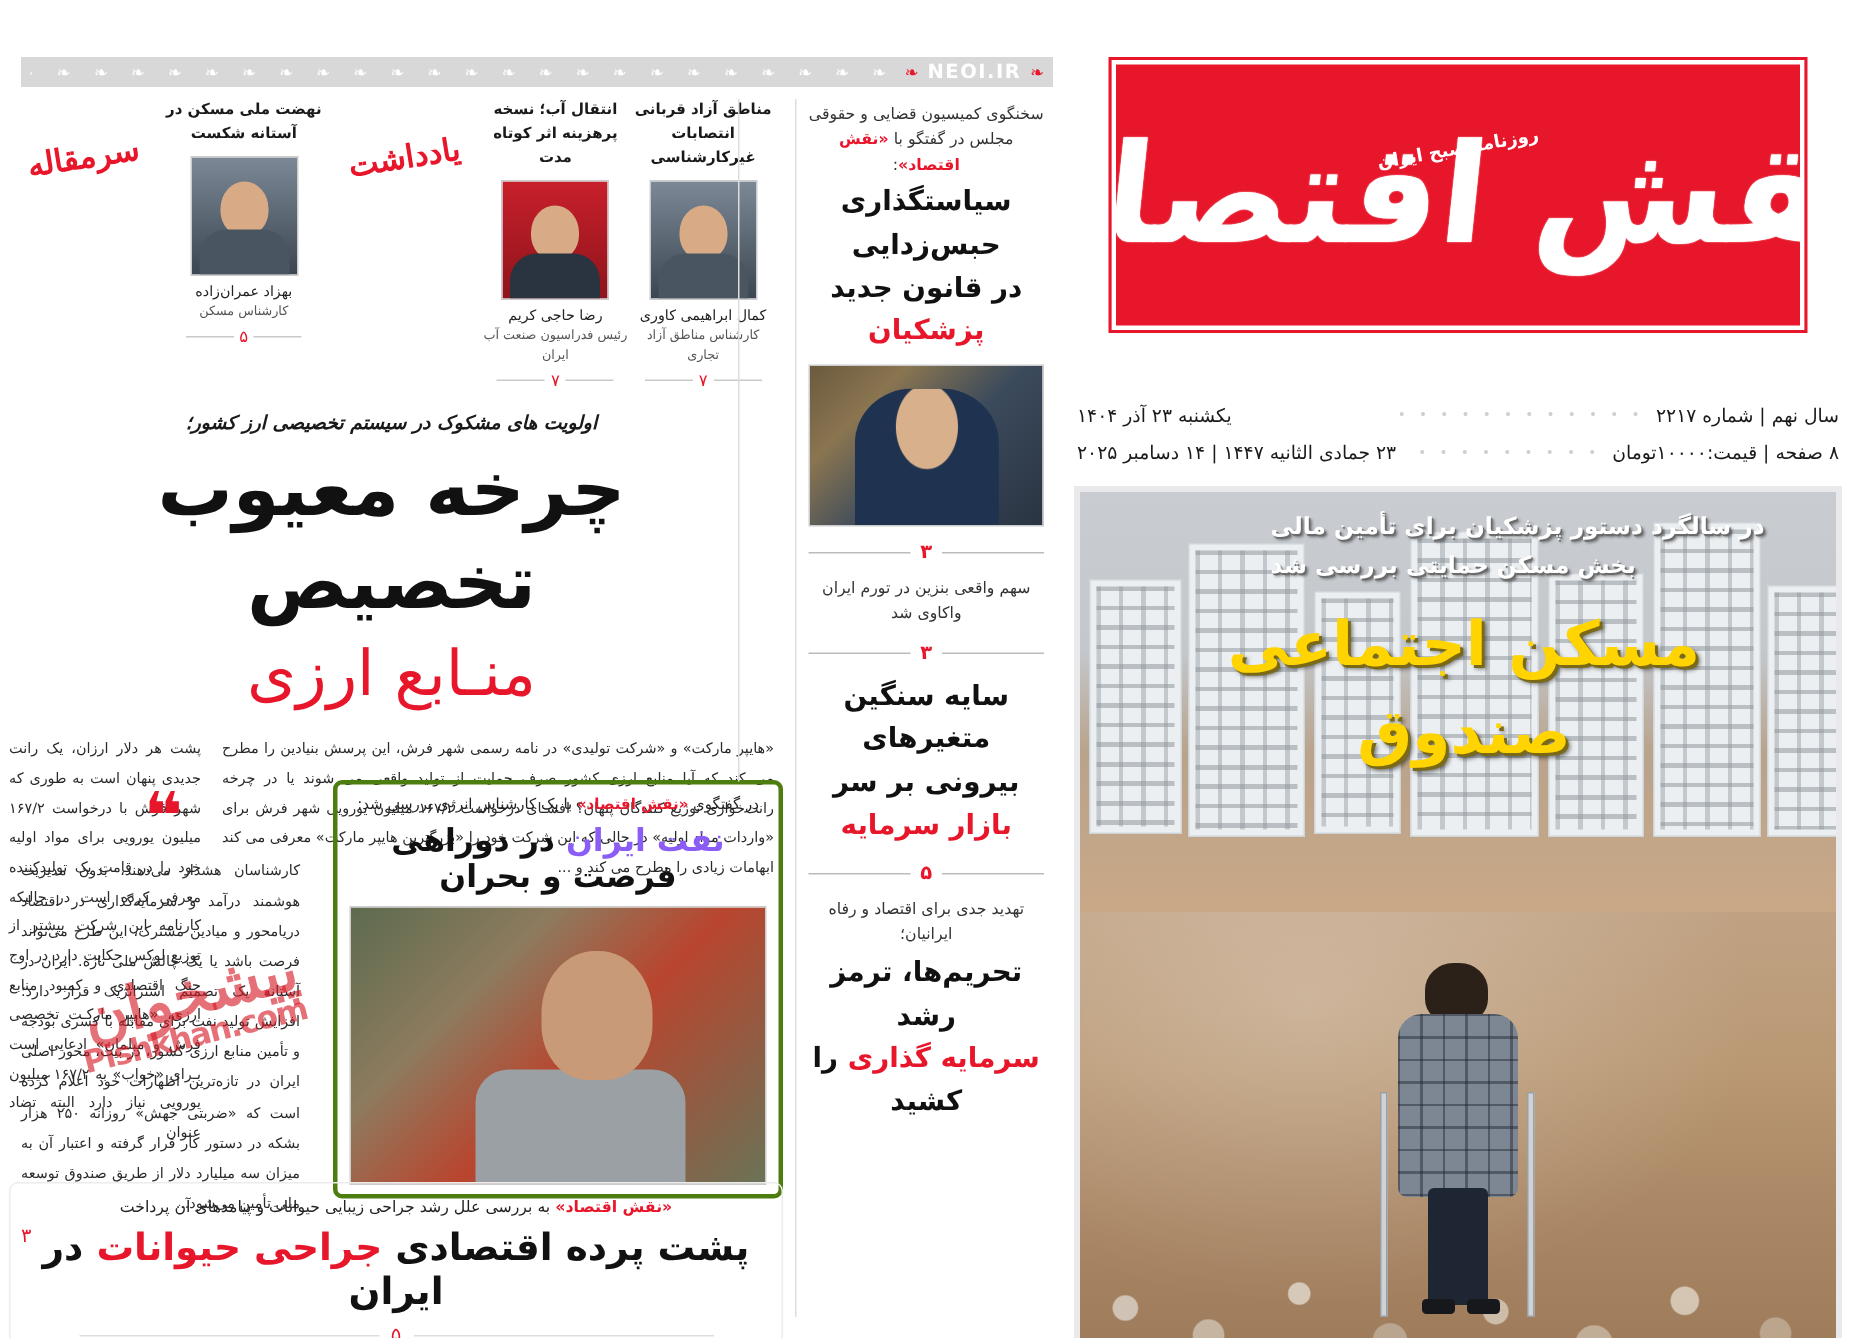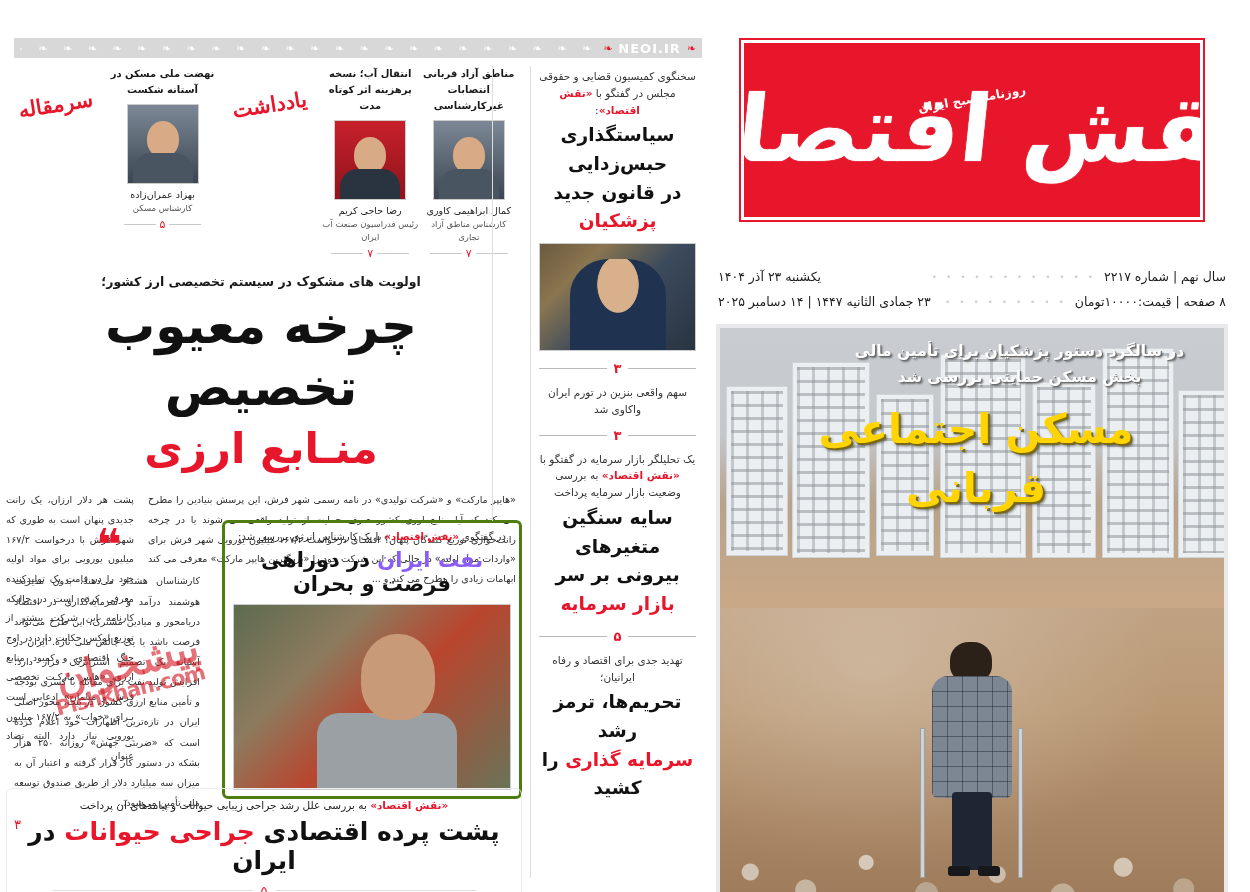--- a/index.html
+++ b/index.html
@@ -114,21 +114,21 @@
     background-image:
       repeating-linear-gradient(to right, rgba(30,35,45,.45) 0 1.5px, transparent 1.5px 15px),
       repeating-linear-gradient(to bottom, rgba(30,35,45,.45) 0 1.5px, transparent 1.5px 15px);
   }
   .fig-legs { position: absolute; left: 36px; top: 150px; width: 40px; height: 78px; background: #1e2634; border-radius: 4px 4px 2px 2px; }
   .fig-shoe { position: absolute; top: 224px; width: 22px; height: 10px; background: #17181c; border-radius: 3px; }
   .crutch { position: absolute; top: 86px; width: 5px; height: 150px; background: #cfd3d6; border: 1px solid #9aa0a5; }
 
   .lead-kicker {
     position: absolute; right: 32px; top: 10px; left: 96px;
-    text-align: center; color: #fff; font-size: 15.5px; font-weight: bold;
+    text-align: left; color: #fff; font-size: 15.5px; font-weight: bold;
     line-height: 1.7;
     text-shadow: 1px 1px 0 #6b6b6b, 2px 2px 2px rgba(0,0,0,.45);
     margin-left: 31px;
   }
   .lead-title {
     position: absolute; right: 20px; left: 28px; top: 72px;
     text-align: center; color: #ffd400; font-weight: bold;
     font-size: 41px; line-height: 1.45; letter-spacing: -1px;
     text-shadow: 2px 2px 0 #7a6a18, 3px 3px 3px rgba(0,0,0,.5);
   }
@@ -199,27 +199,27 @@
   }
   .label-stamp .txt {
     display: inline-block; color: #e8162a; font-size: 21px; font-weight: bold;
     transform: rotate(-9deg); font-family: "DejaVu Serif", serif;
   }
   .label-stamp .bg {
     position: absolute; inset: 18px 14px auto 14px; height: 48px;
     background: #fdeceb; transform: rotate(-6deg); border-radius: 4px; z-index: -1;
   }
 
-  .hl-kicker { text-align: center; font-size: 12.5px; font-weight: bold; color: #1a1a1a; margin-top: 14px; }
+  .hl-kicker { text-align: center; font-size: 12.5px; font-weight: bold; color: #1a1a1a; margin-top: 14px; font-style: italic; }
   .hl-main {
     text-align: center; font-weight: bold; color: #111;
     font-size: 50px; line-height: 1.25; letter-spacing: -2px; margin-top: 6px;
   }
   .hl-sub {
-    text-align: center; font-weight: bold; color: #e8162a;
+    text-align: center; font-weight: normal; color: #e8162a;
     font-size: 42px; line-height: 1.3; letter-spacing: -1px; margin-top: 2px;
   }
 
   .body-cols {
     display: flex; gap: 14px; margin-top: 14px; padding: 0 6px;
     font-size: 9.6px; line-height: 2.05; color: #2a2a2a; text-align: justify;
   }
   .body-cols .c { flex: 1; }
   .body-cols .c.narrow { flex: 0 0 128px; }
 
@@ -311,21 +311,21 @@
         <div class="fig-head"></div>
         <div class="fig-coat"></div>
         <div class="fig-legs"></div>
         <div class="fig-shoe" style="left:32px;"></div>
         <div class="fig-shoe" style="left:62px;"></div>
         <div class="crutch" style="left:4px;"></div>
         <div class="crutch" style="left:102px;"></div>
       </div>
       <div class="lead-kicker">در سالگرد دستور پزشکیان برای تأمین مالی بخش مسکن حمایتی بررسی شد</div>
       <div class="lead-title">
-        <div>مسکن اجتماعی قربانی</div>
+        <div>مسکن اجتماعی صندوق</div>
       </div>
 
     </div>
   </div>
 
   <div class="right-col">
 
     <div class="topbar">
       <span class="drop">❧</span>
       <span class="brand">NEOI.IR</span>
@@ -356,23 +356,20 @@
       <div>
         <div class="mini-kicker">سهم واقعی بنزین در تورم ایران واکاوی شد</div>
         <div class="sep">
             <span class="line"></span>
             <span class="mark">۳</span>
             <span class="line"></span>
           </div>
       </div>
 
       <div>
-        <div class="mini-kicker">
-          <span>یک تحلیلگر بازار سرمایه در گفتگو با </span><span class="brandtag">«نقش اقتصاد»</span><span> به بررسی وضعیت بازار سرمایه پرداخت</span>
-        </div>
         <div class="mini-title">
           <div>سایه سنگین متغیرهای</div>
           <div><span>بیرونی بر سر </span><span class="red">بازار سرمایه</span></div>
         </div>
         <div class="sep">
             <span class="line"></span>
             <span class="mark">۵</span>
             <span class="line"></span>
           </div>
       </div>

